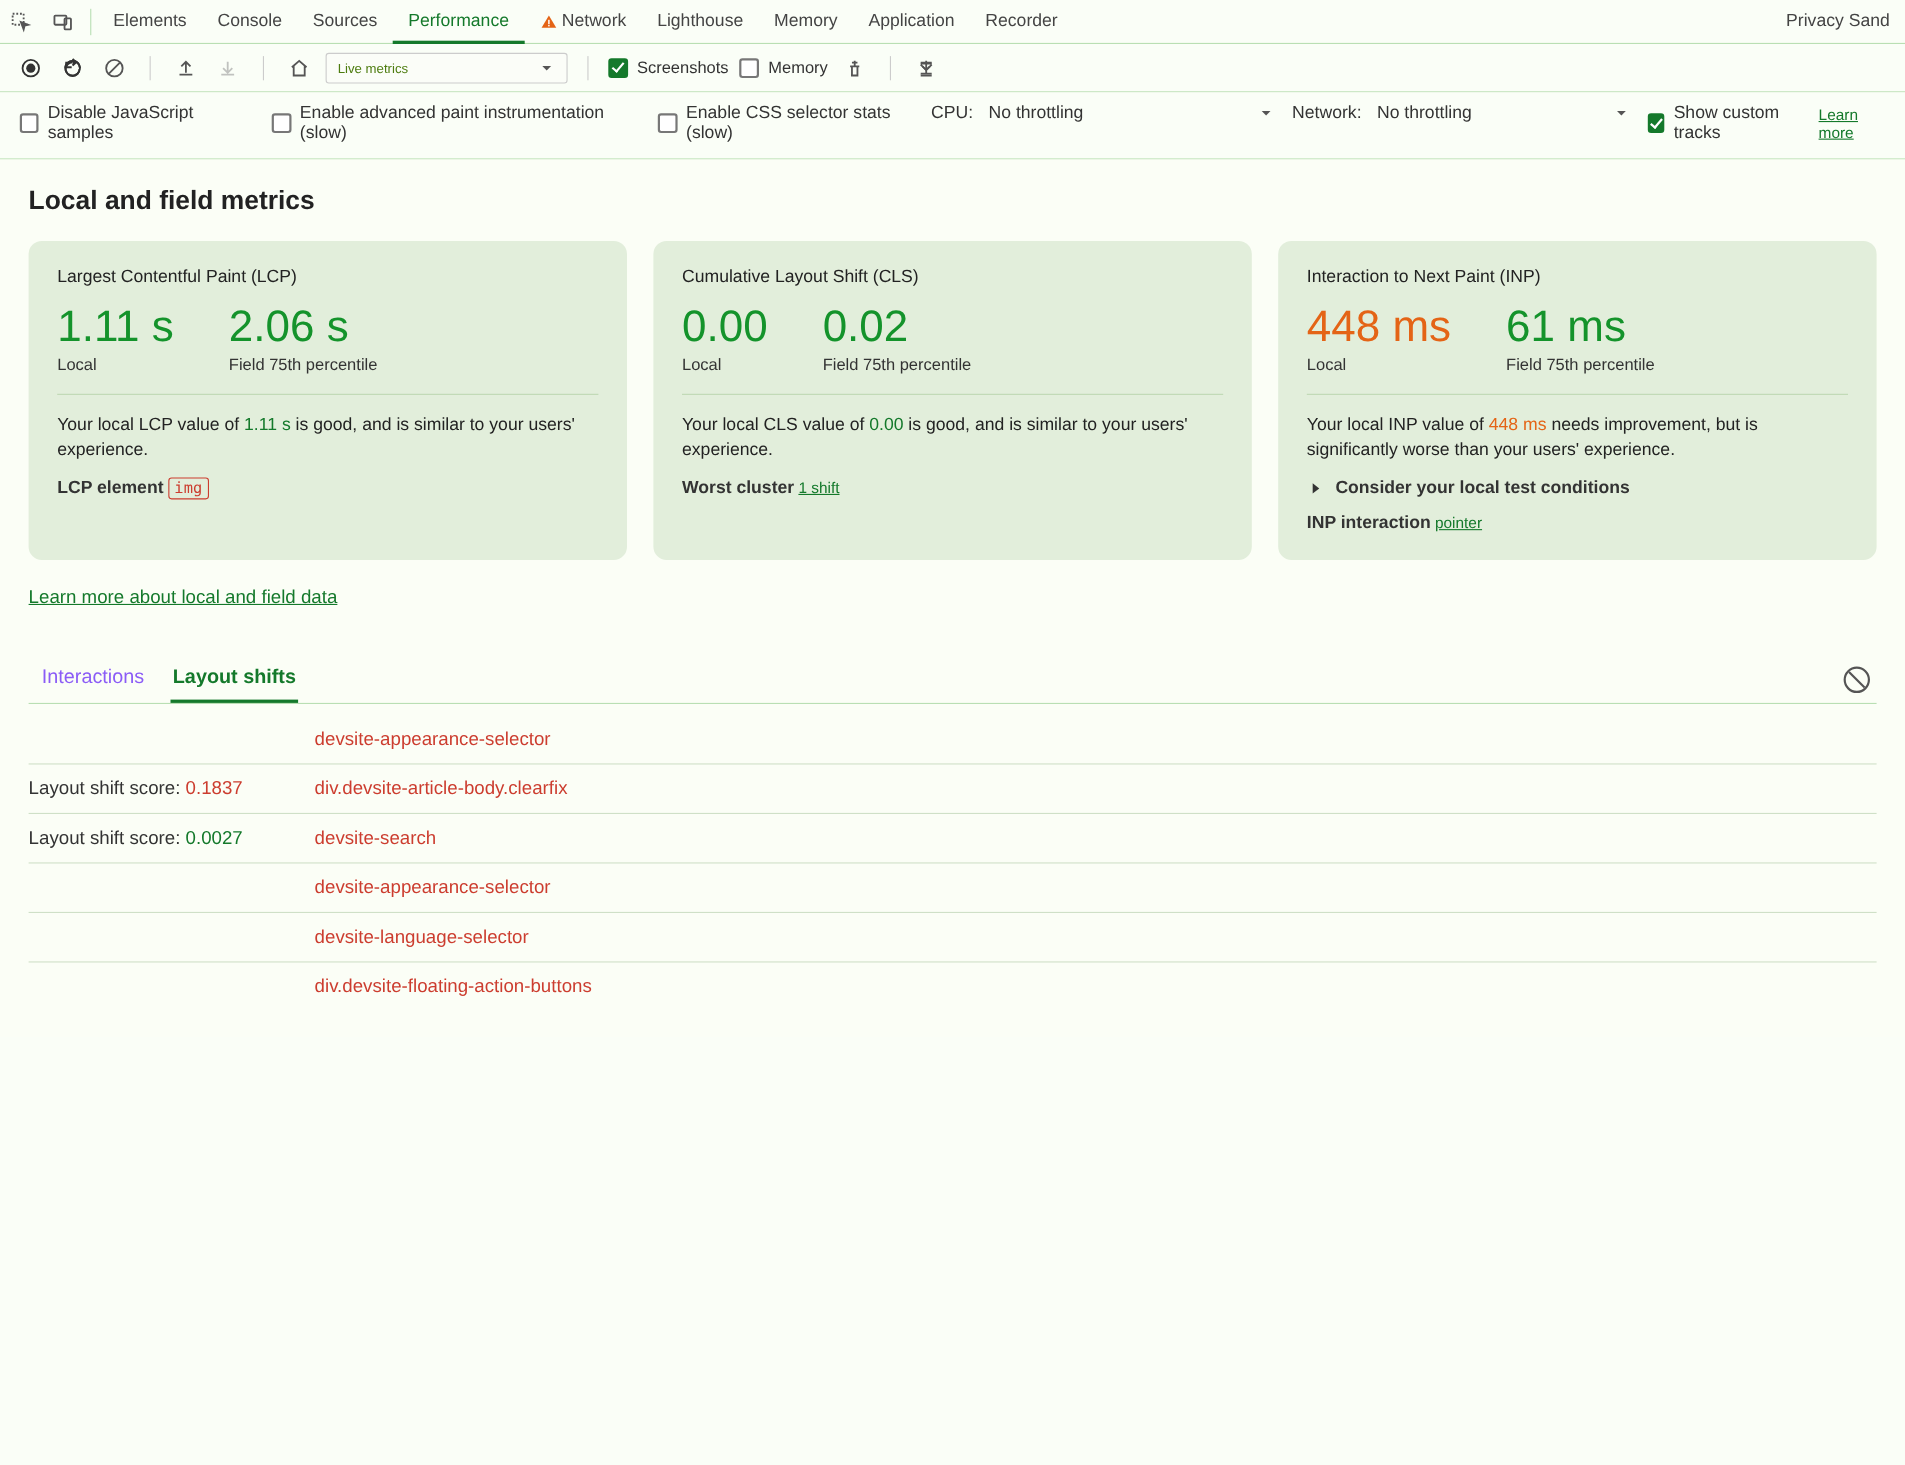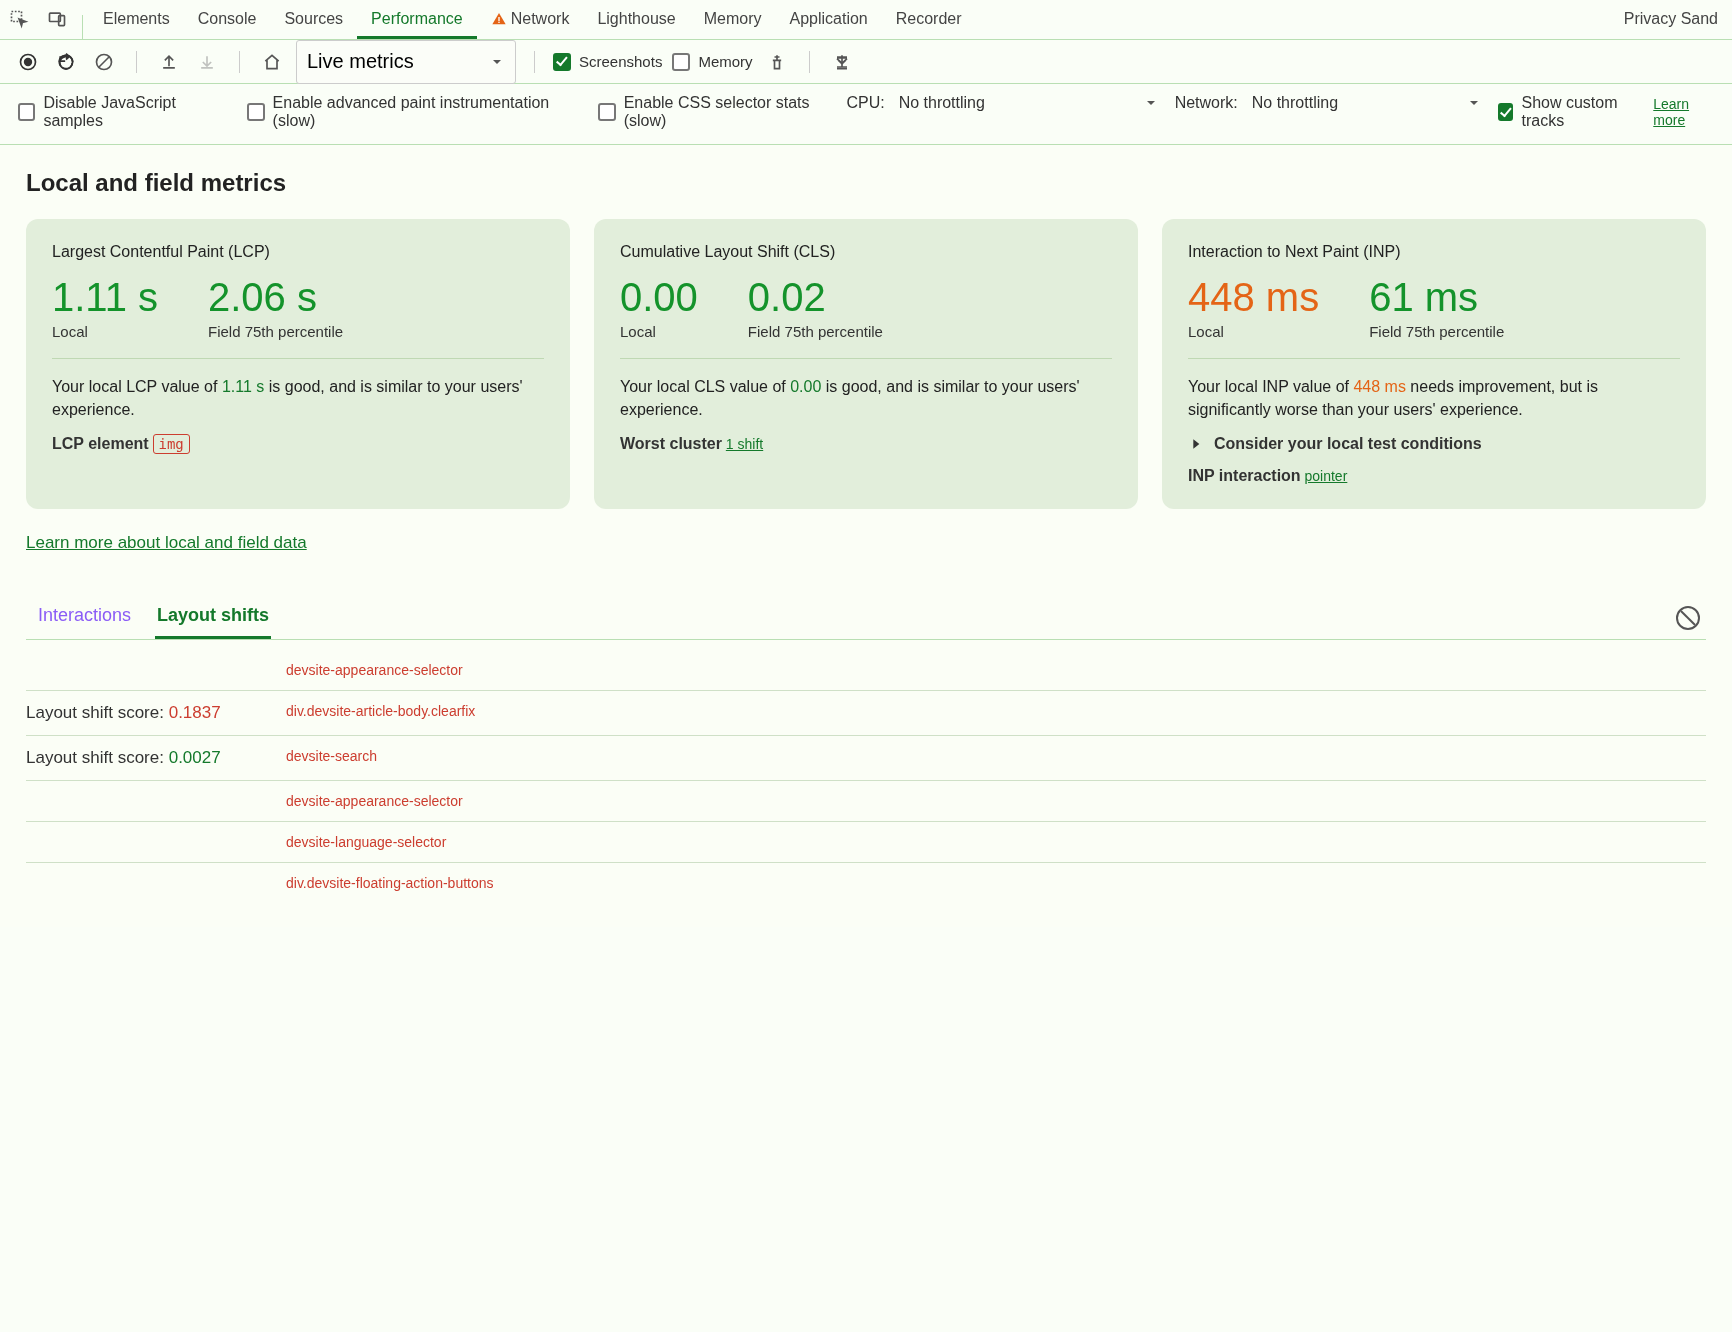--- a/index.html
+++ b/index.html
@@ -6,21 +6,21 @@
   body {
     font-family: "Helvetica Neue", Arial, sans-serif;
     font-size: 14px;
     color: #333;
     background: #fafef7;
     width: 1732px;
   }
   
   .tab-bar {
     display: flex;
-    align-items: flex-end;
+    align-items: center;
     height: 40px;
     border-bottom: 1px solid #b9dfb3;
     background: #fafef7;
     font-size: 16px;
     color: #444;
   }
   .tab-bar .icon-btn {
     width: 38px;
     height: 40px;
     display: flex;
@@ -72,27 +72,27 @@
     width: 1px;
     height: 22px;
     background: #ccc;
     margin: 0 8px;
   }
   .select-box {
     display: flex;
     align-items: center;
     border: 1px solid #ccc;
     border-radius: 3px;
-    height: 44px;
+    height: 28px;
     padding: 0 10px;
     min-width: 220px;
     justify-content: space-between;
     background: #fbfdf8;
-    font-size: 20px;
-    color: #000000;
+    font-size: 12px;
+    color: #4d7c0f;
   }
   .checkbox-wrap {
     display: flex;
     align-items: center;
     gap: 8px;
     font-size: 15px;
     color: #333;
   }
   .chk {
     width: 18px; height: 18px;
@@ -270,21 +270,21 @@
     border-bottom: 1px solid #cfe0c7;
     font-size: 17px;
   }
   .shift-score-cell { width: 260px; color: #333; }
   .shift-score-cell .score { font-weight: 400; text-align: right; }
   .score-red { color: #cc3d2f; }
   .score-green { color: #14792b; }
   .shift-element {
     color: #cc3d2f;
     font-family: inherit;
-    font-size: 14px;
+    font-size: 17px;
   }
   
   svg.i { width: 20px; height: 20px; }
   svg.i-sm { width: 16px; height: 16px; }
 </style>
 </head>
 <body>
 
 <div class="tab-bar">
   <div class="icon-btn">

